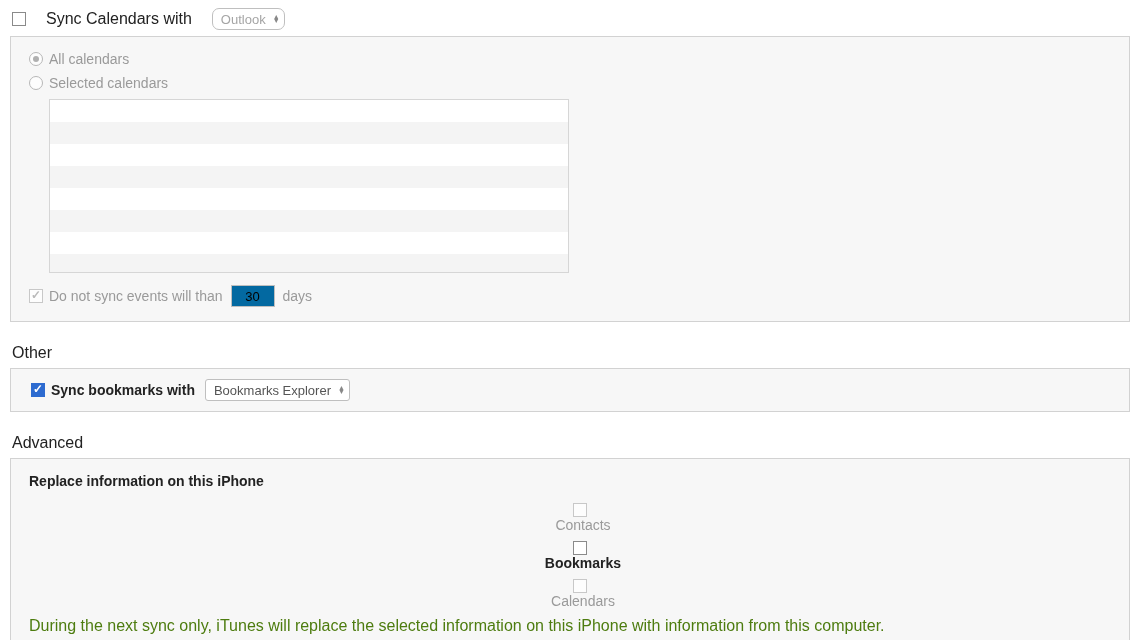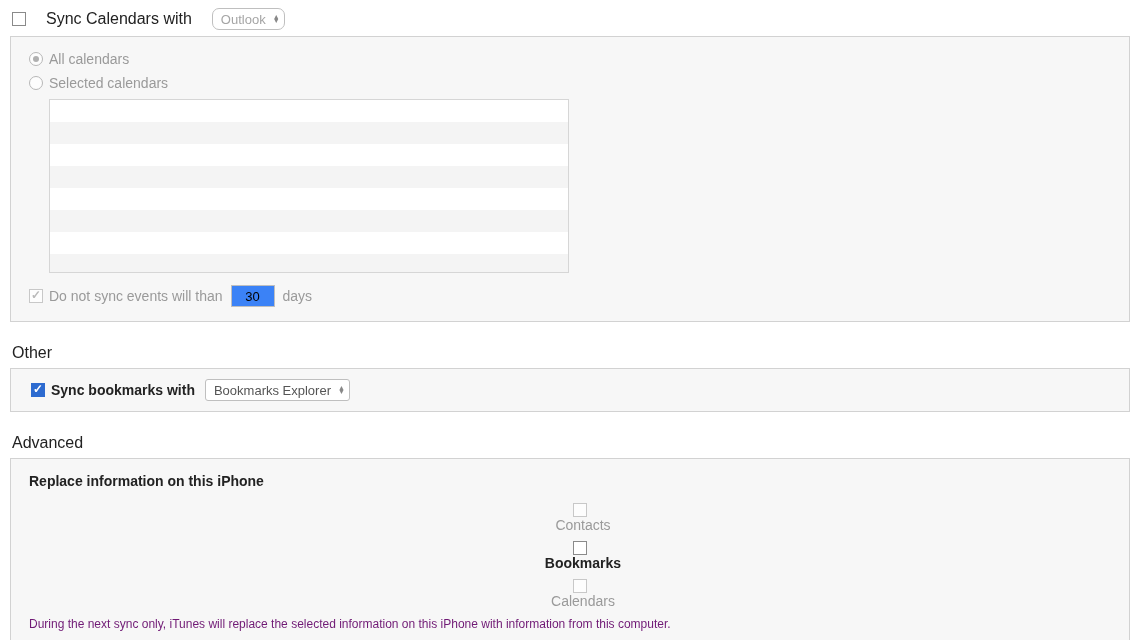--- a/index.html
+++ b/index.html
@@ -133,21 +133,21 @@
     .select .updown span {
       font-size: 7px;
       color: #888;
     }
 
     
     .num-input {
       width: 44px;
       height: 22px;
       border: 1px solid #bfbfbf;
-      background: #3b82f6;
+      background: #0369a1;
       font-size: 13px;
       text-align: center;
       vertical-align: middle;
     }
 
     
     .row {
       display: flex;
       align-items: center;
       margin-bottom: 8px;
@@ -168,22 +168,22 @@
     }
     .listbox .stripe:nth-child(even) {
       background: #f4f4f4;
     }
 
     
     .indent-1 { margin-left: 20px; flex-direction: column; }
     .mb14 { margin-bottom: 14px; }
 
     .fine-print {
-      font-size: 12px;
-      color: #701a75;
+      font-size: 16px;
+      color: #4d7c0f;
       margin-top: 6px;
     }
   </style>
 </head>
 <body>
 
 <div class="section-title">
   <span class="chk"></span>
   <span>Sync Calendars with</span>
   <span class="select disabled">

